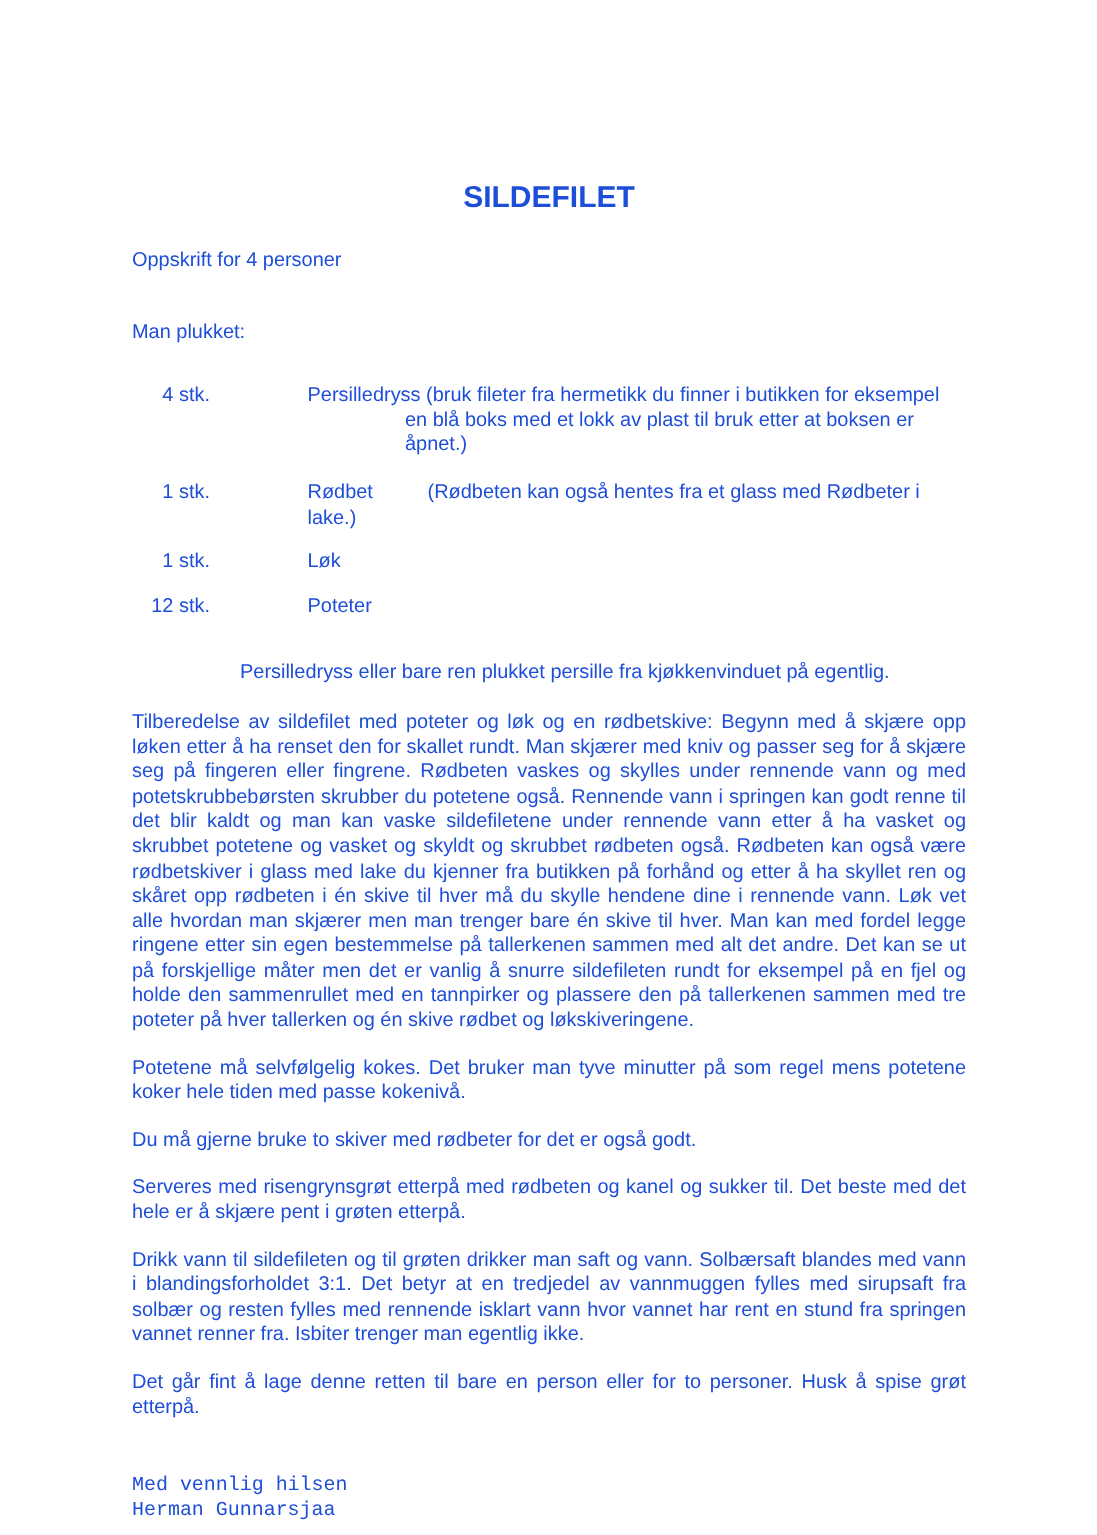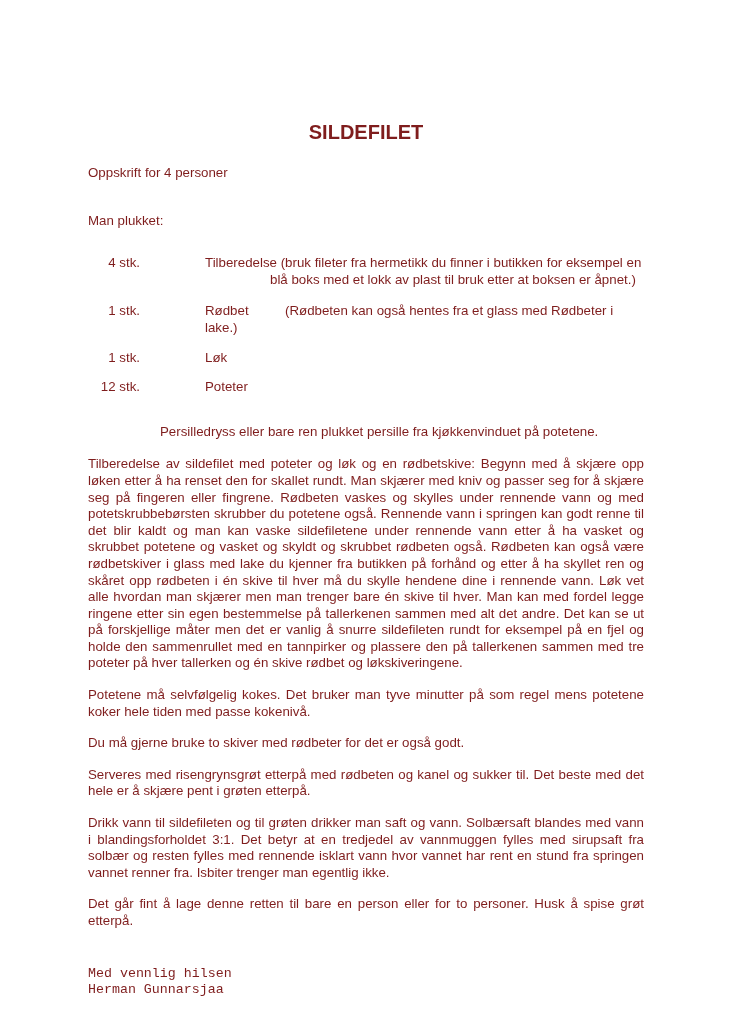--- a/index.html
+++ b/index.html
@@ -5,21 +5,21 @@
   html, body {
     margin: 0;
     padding: 0;
     background: #ffffff;
   }
   .page {
     position: relative;
     width: 731px;
     height: 1023px;
     background: #ffffff;
-    color: #7f1d1d;
+    color: #1d4ed8;
     font-family: "Liberation Sans", sans-serif;
     font-size: 13.3px;
     line-height: 16.6px;
     box-sizing: border-box;
     padding: 0 87px 0 88px;
     overflow: hidden;
   }
   .doc-title {
     margin: 120px 0 0 0;
     font-size: 20px;
@@ -86,41 +86,41 @@
   <h1 class="doc-title">SILDEFILET</h1>
 
   <div class="servings">Oppskrift for 4 personer</div>
 
   <div class="needs-heading">Man plukket:</div>
 
   <div class="ingredients">
 
     <div class="ing-row first">
       <span class="ing-qty">4 stk.</span>
-      <span class="ing-body inline-note"><span>Tilberedelse</span> <span>(bruk fileter fra hermetikk du finner i butikken for eksempel en blå boks med et lokk av plast til bruk etter at boksen er åpnet.)</span></span>
+      <span class="ing-body inline-note"><span>Persilledryss</span> <span>(bruk fileter fra hermetikk du finner i butikken for eksempel en blå boks med et lokk av plast til bruk etter at boksen er åpnet.)</span></span>
     </div>
 
     <div class="ing-row">
       <span class="ing-qty">1 stk.</span>
       <span class="ing-body"><span class="ing-name-col">Rødbet</span><span>(Rødbeten kan også hentes fra et glass med Rødbeter i lake.)</span></span>
     </div>
 
     <div class="ing-row">
       <span class="ing-qty">1 stk.</span>
       <span class="ing-body"><span class="ing-name-col">Løk</span><span></span></span>
     </div>
 
     <div class="ing-row">
       <span class="ing-qty">12 stk.</span>
       <span class="ing-body"><span class="ing-name-col">Poteter</span><span></span></span>
     </div>
 
   </div>
 
-  <div class="garnish">Persilledryss eller bare ren plukket persille fra kjøkkenvinduet på potetene.</div>
+  <div class="garnish">Persilledryss eller bare ren plukket persille fra kjøkkenvinduet på egentlig.</div>
 
   <p class="para prep"><b>Tilberedelse av sildefilet med poteter og løk og en rødbetskive:</b> <span>Begynn med å skjære opp løken etter å ha renset den for skallet rundt. Man skjærer med kniv og passer seg for å skjære seg på fingeren eller fingrene. Rødbeten vaskes og skylles under rennende vann og med potetskrubbebørsten skrubber du potetene også. Rennende vann i springen kan godt renne til det blir kaldt og man kan vaske sildefiletene under rennende vann etter å ha vasket og skrubbet potetene og vasket og skyldt og skrubbet rødbeten også. Rødbeten kan også være rødbetskiver i glass med lake du kjenner fra butikken på forhånd og etter å ha skyllet ren og skåret opp rødbeten i én skive til hver må du skylle hendene dine i rennende vann. Løk vet alle hvordan man skjærer men man trenger bare én skive til hver. Man kan med fordel legge ringene etter sin egen bestemmelse på tallerkenen sammen med alt det andre. Det kan se ut på forskjellige måter men det er vanlig å snurre sildefileten rundt for eksempel på en fjel og holde den sammenrullet med en tannpirker og plassere den på tallerkenen sammen med tre poteter på hver tallerken og én skive rødbet og løkskiveringene.</span></p>
 
   <p class="para">Potetene må selvfølgelig kokes. Det bruker man tyve minutter på som regel mens potetene koker hele tiden med passe kokenivå.</p>
 
   <p class="para">Du må gjerne bruke to skiver med rødbeter for det er også godt.</p>
 
   <p class="para">Serveres med risengrynsgrøt etterpå med rødbeten og kanel og sukker til. Det beste med det hele er å skjære pent i grøten etterpå.</p>
 
   <p class="para">Drikk vann til sildefileten og til grøten drikker man saft og vann. Solbærsaft blandes med vann i blandingsforholdet 3:1. Det betyr at en tredjedel av vannmuggen fylles med sirupsaft fra solbær og resten fylles med rennende isklart vann hvor vannet har rent en stund fra springen vannet renner fra. Isbiter trenger man egentlig ikke.</p>

